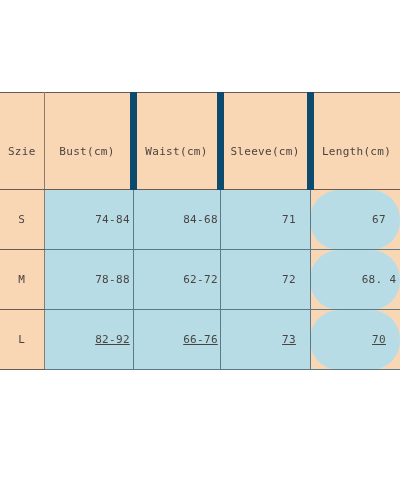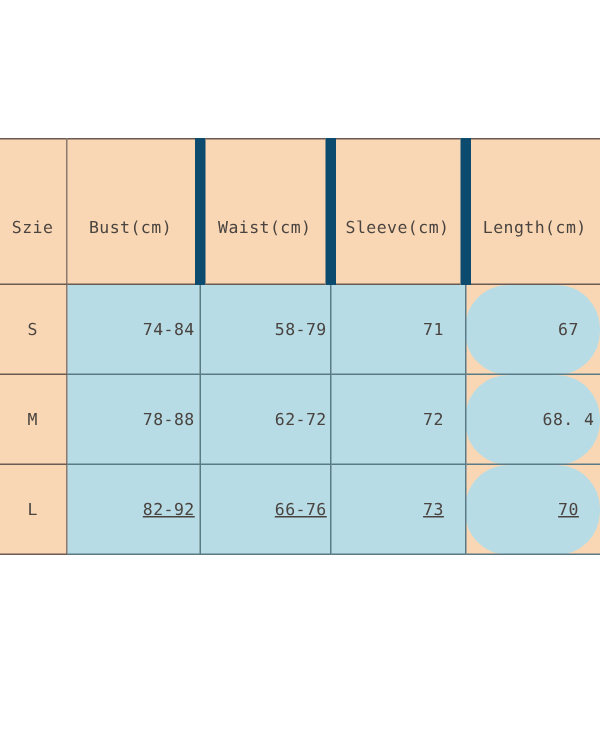--- a/index.html
+++ b/index.html
@@ -118,21 +118,21 @@
         <th>Waist(cm)</th>
         <th>Sleeve(cm)</th>
         <th>Length(cm)</th>
       </tr>
     </thead>
 
     <tbody>
       <tr>
         <td class="col-size">S</td>
         <td class="val">74-84</td>
-        <td class="val">58-79</td>
+        <td class="val">84-68</td>
         <td class="val">71</td>
         <td class="val">67</td>
       </tr>
 
       <tr>
         <td class="col-size">M</td>
         <td class="val">78-88</td>
         <td class="val">62-72</td>
         <td class="val">72</td>
         <td class="val decimal-gap">68. 4</td>

